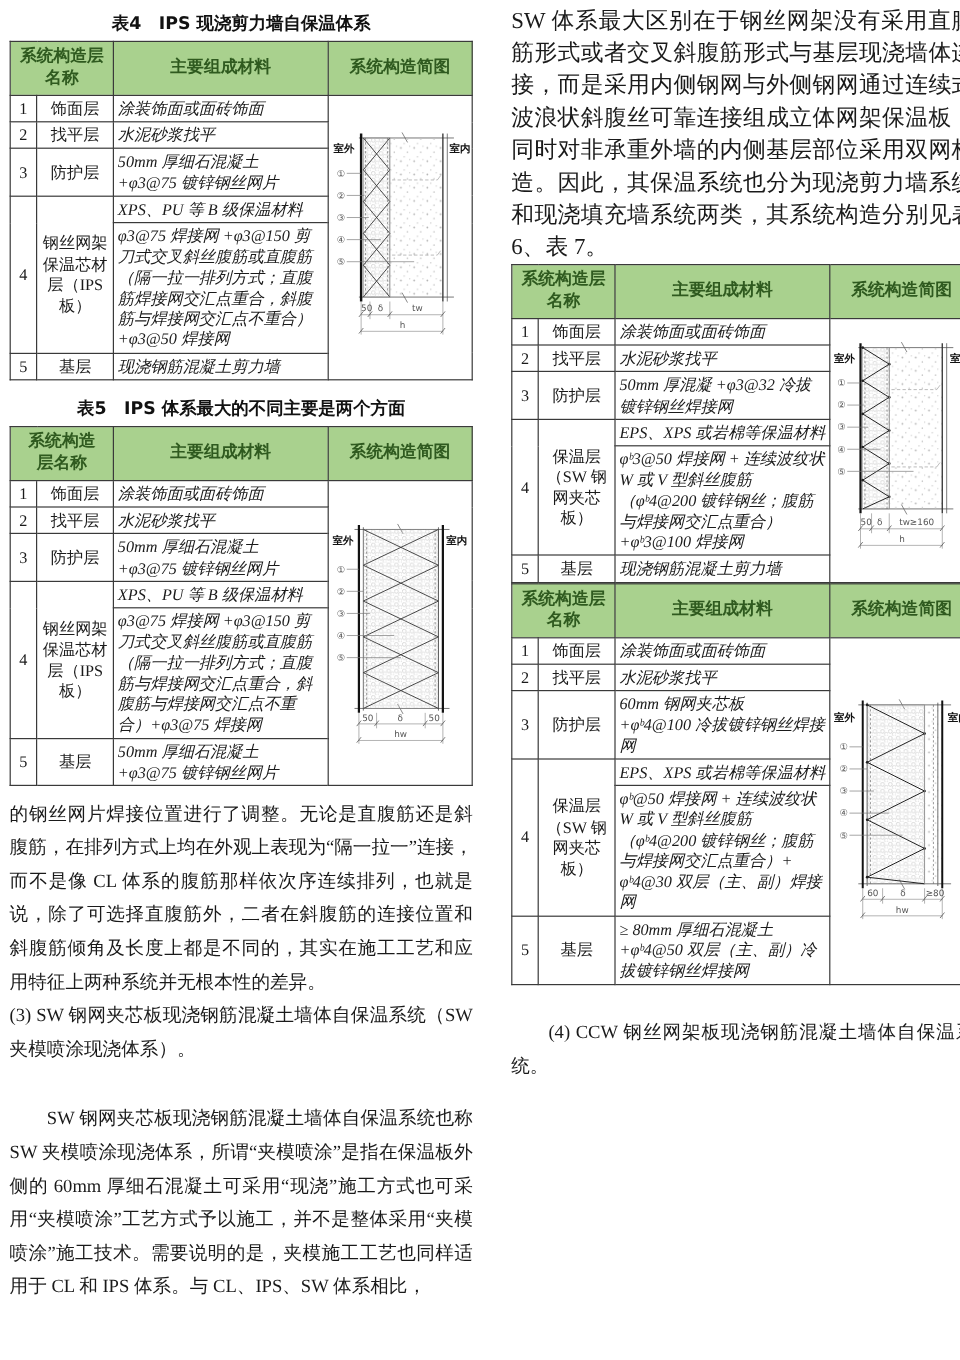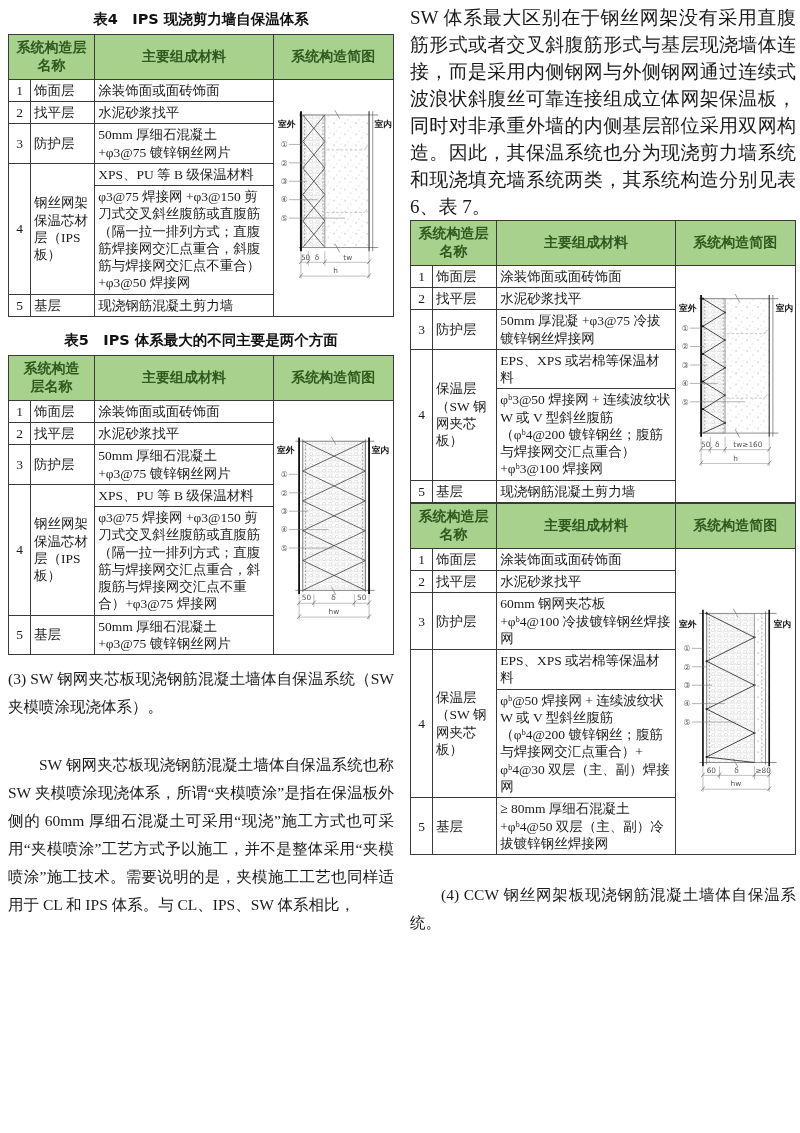--- a/index.html
+++ b/index.html
@@ -1,31 +1,31 @@
 <!DOCTYPE html>
 <html><head>
 <meta charset="utf-8">
 <style>
   html,body{margin:0;padding:0;background:#fff;}
   body{width:800px;height:1133px;overflow:hidden;
        font-family:"Liberation Serif","DejaVu Serif",serif;color:#1a1a1a;}
-  .page{display:flex;gap:16px;padding:4px 8px 0 8px;}
+  .page{display:flex;gap:32px;padding:4px 8px 0 8px;}
   .col{width:386px;flex:0 0 386px;}
 
   .tbl-title{font-family:"DejaVu Sans","Liberation Sans",sans-serif;font-weight:bold;
              font-size:14.5px;text-align:center;margin:6px 0 5px 0;color:#111;}
   table.sys{border-collapse:collapse;width:100%;table-layout:fixed;
             border:1.5px solid #333;}
   table.sys td,table.sys th{border:1px solid #3a3a3a;font-size:13.5px;line-height:1.28;
             padding:2px 3px;vertical-align:middle;}
   table.sys th{background:#a9d18e;color:#2f5a1f;font-family:"DejaVu Sans","Liberation Sans",sans-serif;
             font-weight:bold;font-size:14px;white-space:pre-line;padding:4px 2px;text-align:center;}
   td.no{text-align:center;}
-  td.nm{padding:2px 1px;}
-  td.mat{text-align:left;white-space:pre-line;padding:2px 4px;}
+  td.nm{text-align:center;padding:2px 1px;}
+  td.mat{text-align:left;white-space:pre-line;padding:2px 4px;font-style:italic;}
   td.diag{vertical-align:middle;padding:0;}
 
   .body-text{margin-top:10px;}
   .body-text p{margin:0;font-size:15.5px;line-height:28px;text-align:justify;}
   .body-text p.indent{text-indent:2em;margin-top:30px;}
   .rt-top p{margin:0;font-size:19px;line-height:27px;text-align:justify;}
   .rt-bottom{margin-top:26px;}
   .rt-bottom p{margin:0;font-size:15.5px;line-height:28px;text-align:justify;}
   .rt-bottom p.indent{text-indent:2em;}
 
@@ -236,20 +236,21 @@
       <tr>
         <td class="no">5</td>
         <td class="nm">基层</td>
         <td class="mat">50mm 厚细石混凝土
 +φ3@75 镀锌钢丝网片</td>
       </tr>
     </tbody>
       </table>
 
     <div class="body-text">
+      <p>的钢丝网片焊接位置进行了调整。无论是直腹筋还是斜腹筋，在排列方式上均在外观上表现为“隔一拉一”连接，而不是像 CL 体系的腹筋那样依次序连续排列，也就是说，除了可选择直腹筋外，二者在斜腹筋的连接位置和斜腹筋倾角及长度上都是不同的，其实在施工工艺和应用特征上两种系统并无根本性的差异。</p>
       <p>(3) SW 钢网夹芯板现浇钢筋混凝土墙体自保温系统（SW 夹模喷涂现浇体系）。</p>
       <p class="indent">SW 钢网夹芯板现浇钢筋混凝土墙体自保温系统也称 SW 夹模喷涂现浇体系，所谓“夹模喷涂”是指在保温板外侧的 60mm 厚细石混凝土可采用“现浇”施工方式也可采用“夹模喷涂”工艺方式予以施工，并不是整体采用“夹模喷涂”施工技术。需要说明的是，夹模施工工艺也同样适用于 CL 和 IPS 体系。与 CL、IPS、SW 体系相比，</p>
     </div>
   </div>
 
   <div class="col">
 
     <div class="rt-top">
       <p>SW 体系最大区别在于钢丝网架没有采用直腹筋形式或者交叉斜腹筋形式与基层现浇墙体连接，而是采用内侧钢网与外侧钢网通过连续式波浪状斜腹丝可靠连接组成立体网架保温板，同时对非承重外墙的内侧基层部位采用双网构造。因此，其保温系统也分为现浇剪力墙系统和现浇填充墙系统两类，其系统构造分别见表 6、表 7。</p>
     </div>
@@ -344,21 +345,21 @@
         </td>
       </tr>
       <tr>
         <td class="no">2</td>
         <td class="nm">找平层</td>
         <td class="mat">水泥砂浆找平</td>
       </tr>
       <tr>
         <td class="no">3</td>
         <td class="nm">防护层</td>
-        <td class="mat">50mm 厚混凝 +φ3@75 冷拔镀锌钢丝焊接网</td>
+        <td class="mat">50mm 厚混凝 +φ3@32 冷拔镀锌钢丝焊接网</td>
       </tr>
       <tr>
         <td class="no" rowspan="2">4</td>
         <td class="nm" rowspan="2">保温层（SW 钢网夹芯板）</td>
         <td class="mat">EPS、XPS 或岩棉等保温材料</td>
       </tr>
       <tr>
         <td class="mat">φᵇ3@50 焊接网 + 连续波纹状 W 或 V 型斜丝腹筋（φᵇ4@200 镀锌钢丝；腹筋与焊接网交汇点重合）+φᵇ3@100 焊接网</td>
       </tr>
       <tr>

